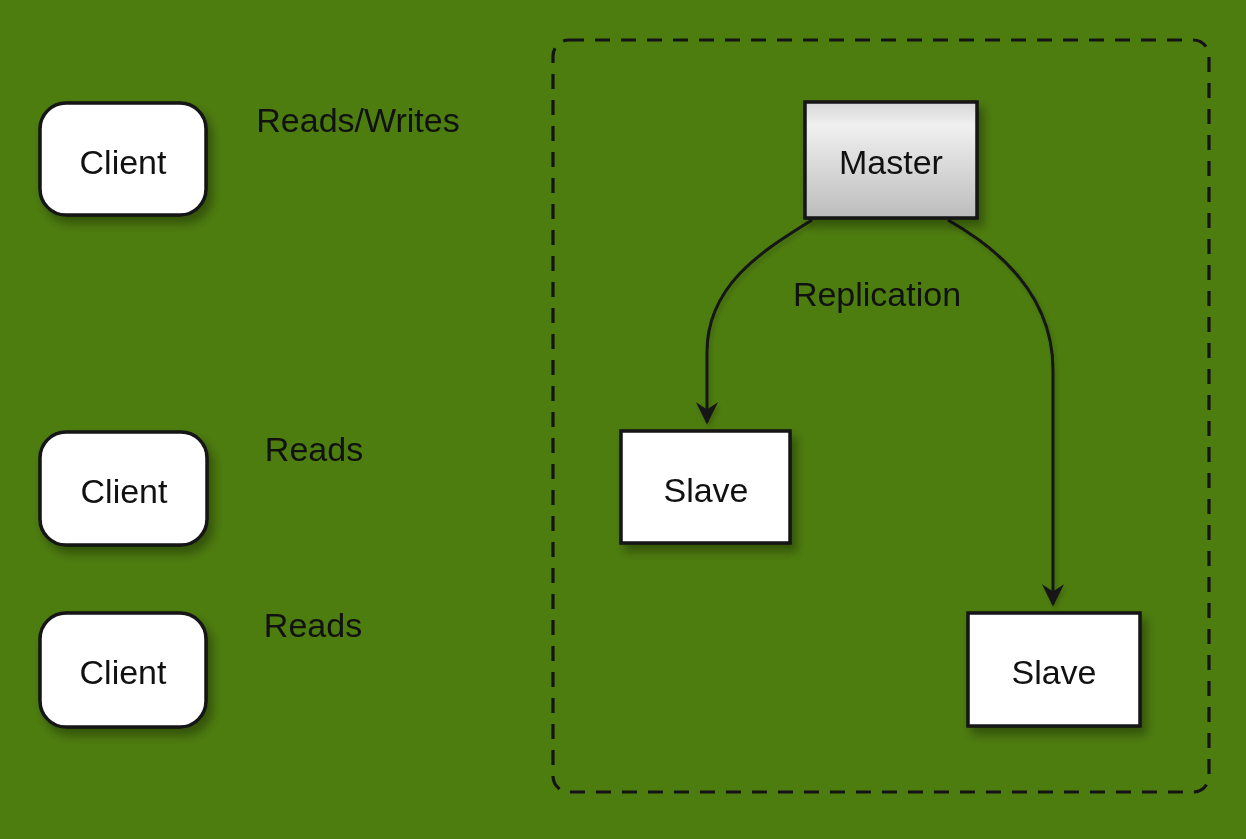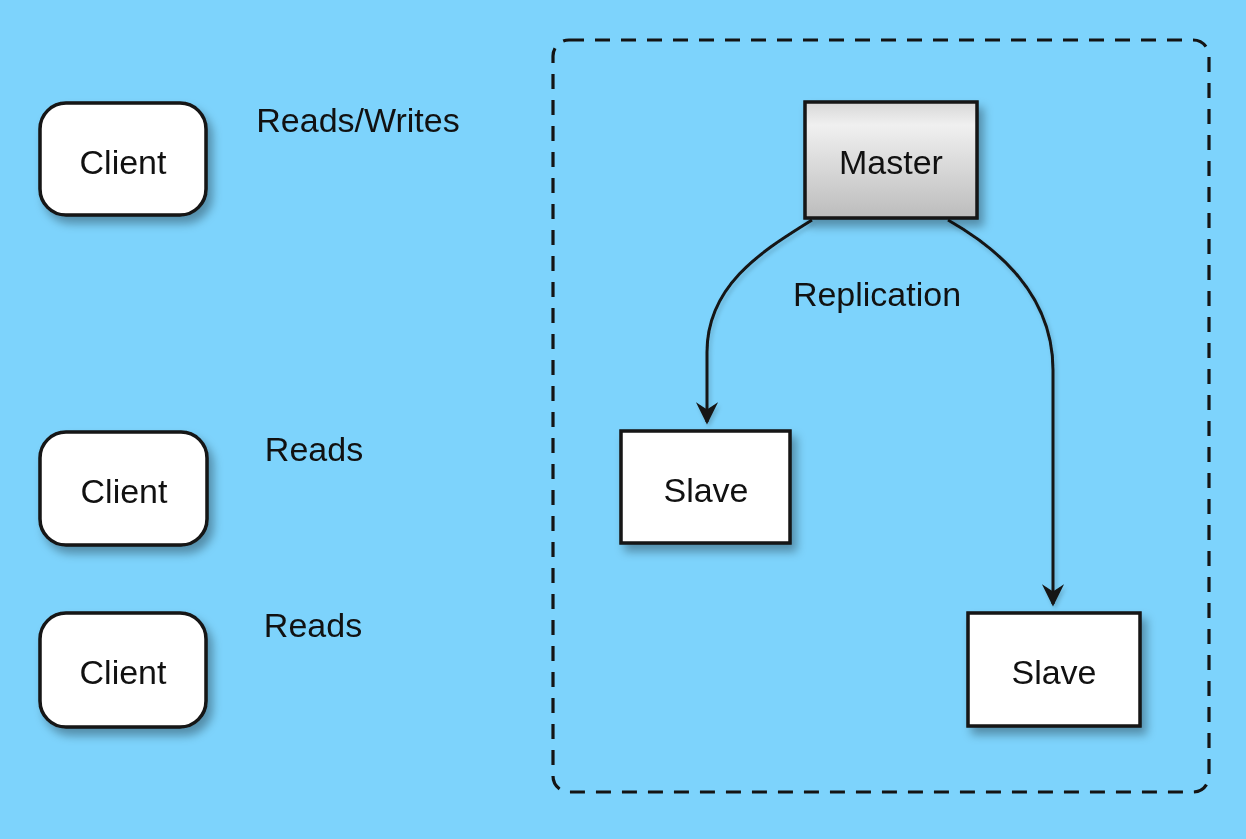--- a/index.html
+++ b/index.html
@@ -4,21 +4,21 @@
 <style>
   html, body {
     margin: 0;
     padding: 0;
     background: #ffffff;
   }
   .canvas {
     position: relative;
     width: 1246px;
     height: 839px;
-    background: #7dd3fc;
+    background: #4d7c0f;
     overflow: hidden;
     font-family: "Liberation Sans", sans-serif;
   }
   svg text {
     font-family: "Liberation Sans", sans-serif;
     fill: #111111;
   }
   .node-label { font-size: 34px; }
   .edge-label { font-size: 34px; }
 </style>

